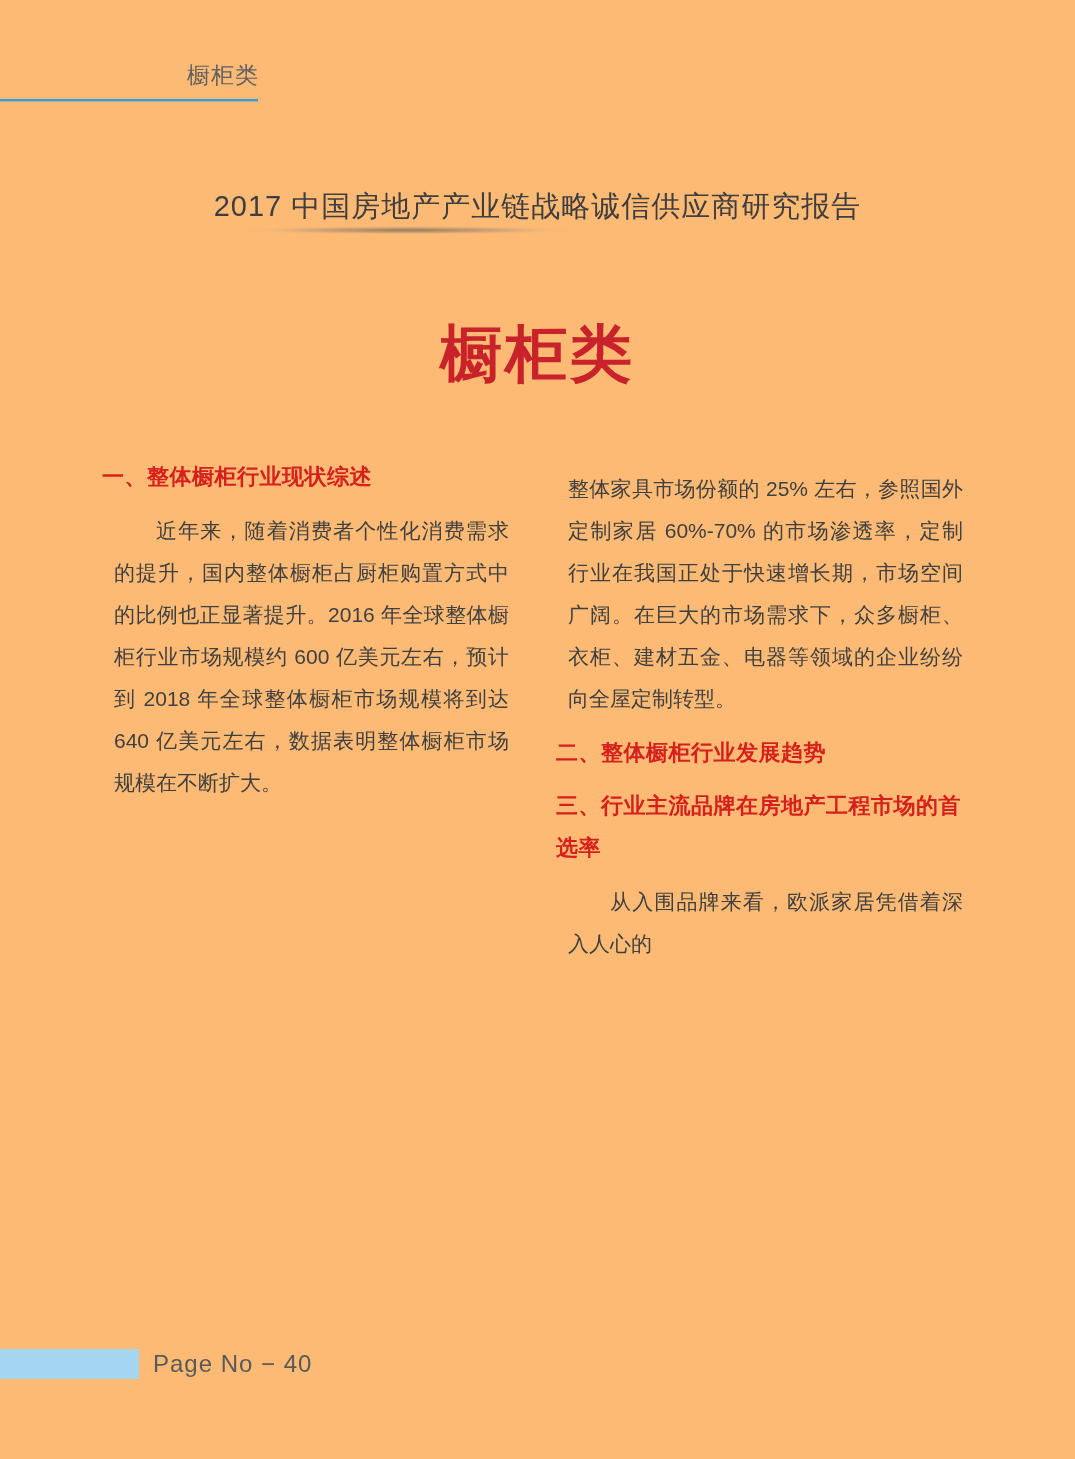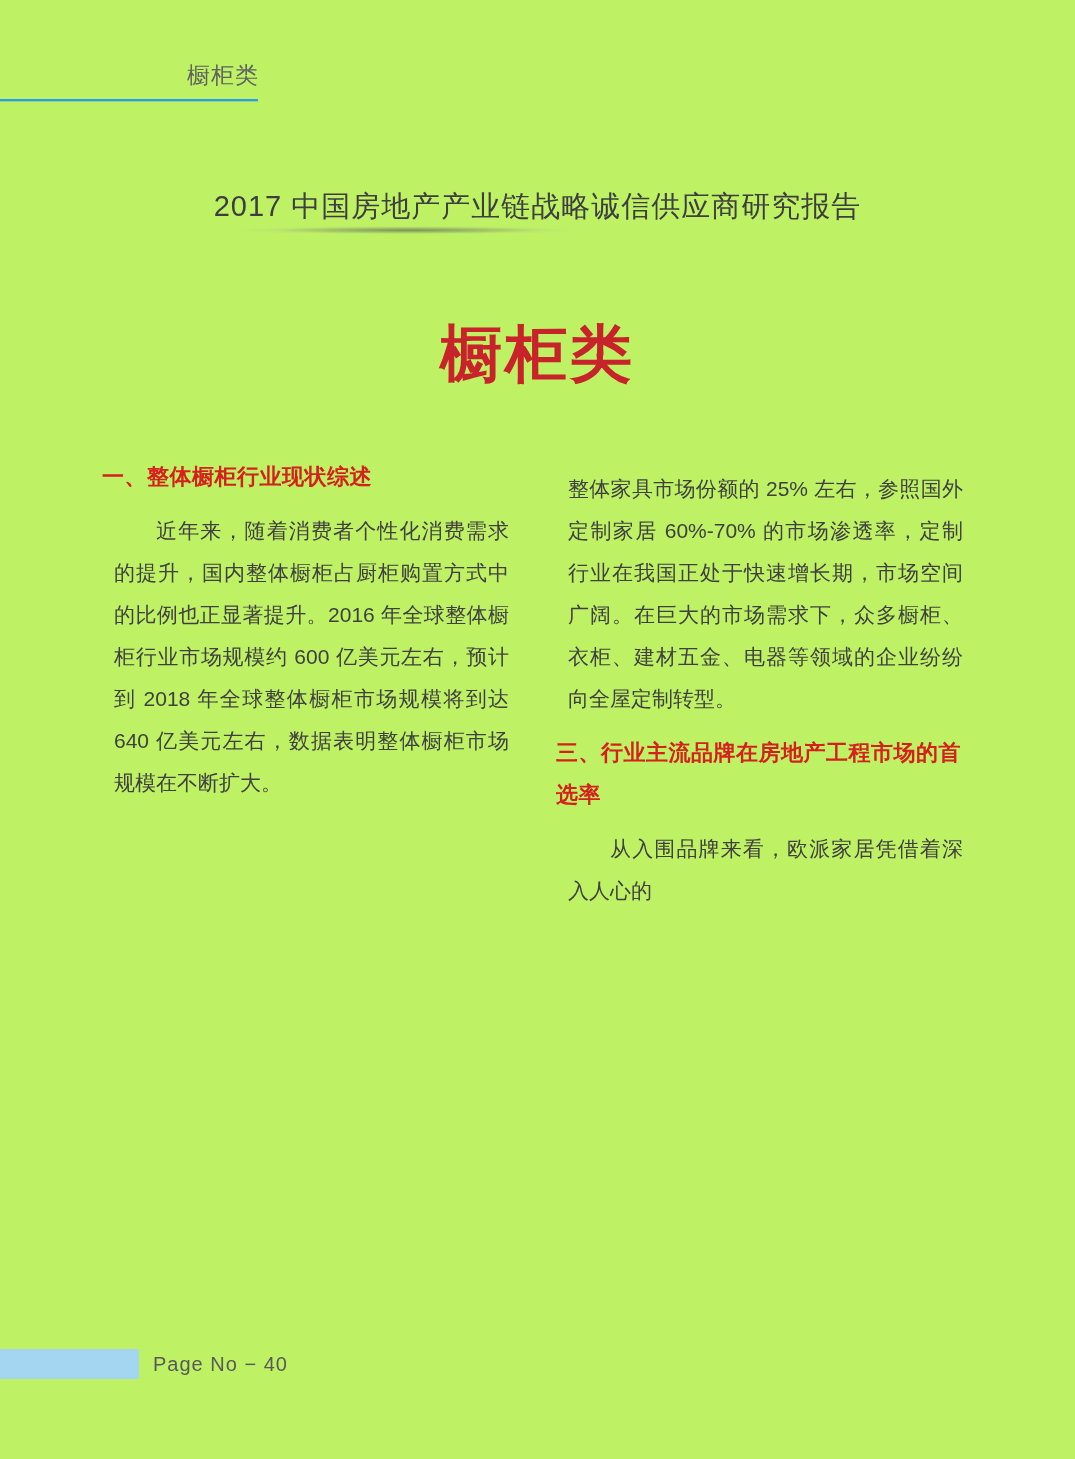--- a/index.html
+++ b/index.html
@@ -7,21 +7,21 @@
   body {
     font-family: "Liberation Sans", "DejaVu Sans", sans-serif;
     width: 1075px;
     height: 1459px;
     position: relative;
     overflow: hidden;
   }
   .page {
     position: absolute;
     inset: 0;
-    background: #bef264;
+    background: #fdba74;
   }
   
   .header-label {
     position: absolute;
     left: 187px;
     top: 60px;
     font-size: 23px;
     color: #5f6062;
     letter-spacing: 1px;
   }
@@ -109,21 +109,21 @@
     left: 0;
     top: 1349px;
     width: 139px;
     height: 30px;
     background: #a4d5f1;
   }
   .footer-text {
     position: absolute;
     left: 153px;
     top: 1351px;
-    font-size: 20px;
+    font-size: 24px;
     line-height: 26px;
     color: #58595b;
     letter-spacing: 1px;
   }
 </style>
 </head>
 <body>
 
 <div class="page">
 
@@ -135,20 +135,21 @@
 
   <h1 class="main-title">橱柜类</h1>
 
   <div class="col col-left">
     <h2 class="section-heading">一、整体橱柜行业现状综述</h2>
     <p>近年来，随着消费者个性化消费需求的提升，国内整体橱柜占厨柜购置方式中的比例也正显著提升。2016 年全球整体橱柜行业市场规模约 600 亿美元左右，预计到 2018 年全球整体橱柜市场规模将到达 640 亿美元左右，数据表明整体橱柜市场规模在不断扩大。</p>
   </div>
 
   <div class="col col-right">
     <p class="no-indent">整体家具市场份额的 25% 左右，参照国外定制家居 60%-70% 的市场渗透率，定制行业在我国正处于快速增长期，市场空间广阔。在巨大的市场需求下，众多橱柜、衣柜、建材五金、电器等领域的企业纷纷向全屋定制转型。</p>
+    <h2 class="section-heading spaced">二、整体橱柜行业发展趋势</h2>
     <h2 class="section-heading spaced">三、行业主流品牌在房地产工程市场的首选率</h2>
     <p>从入围品牌来看，欧派家居凭借着深入人心的</p>
   </div>
 
   <div class="footer-bar"></div>
   <span class="footer-text">Page No − 40</span>
 
 </div>
 
 </body></html>

